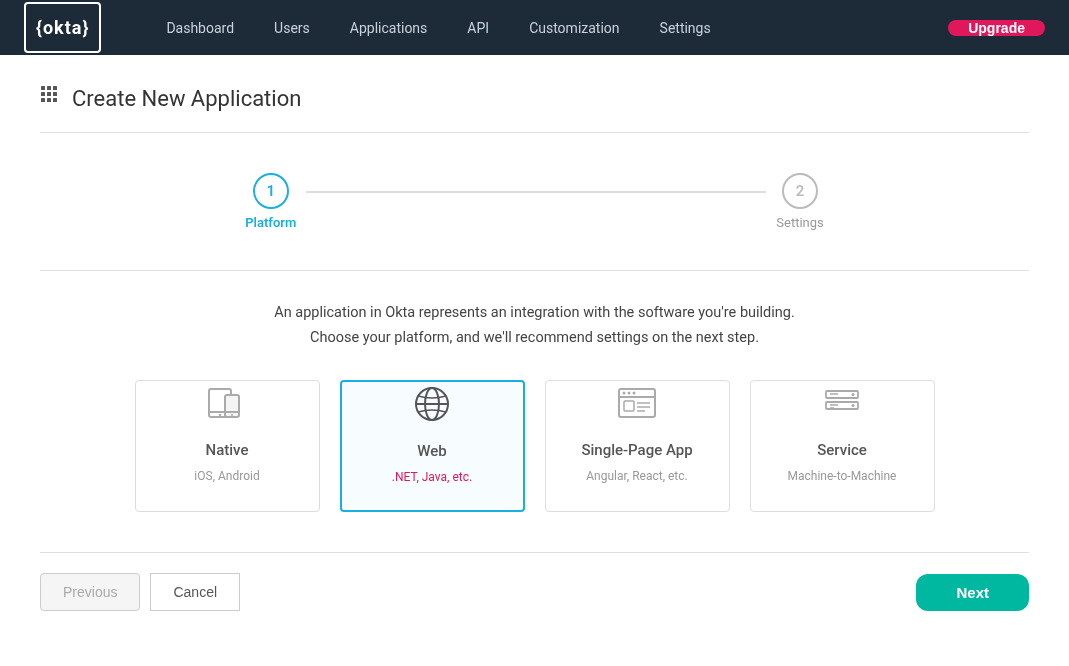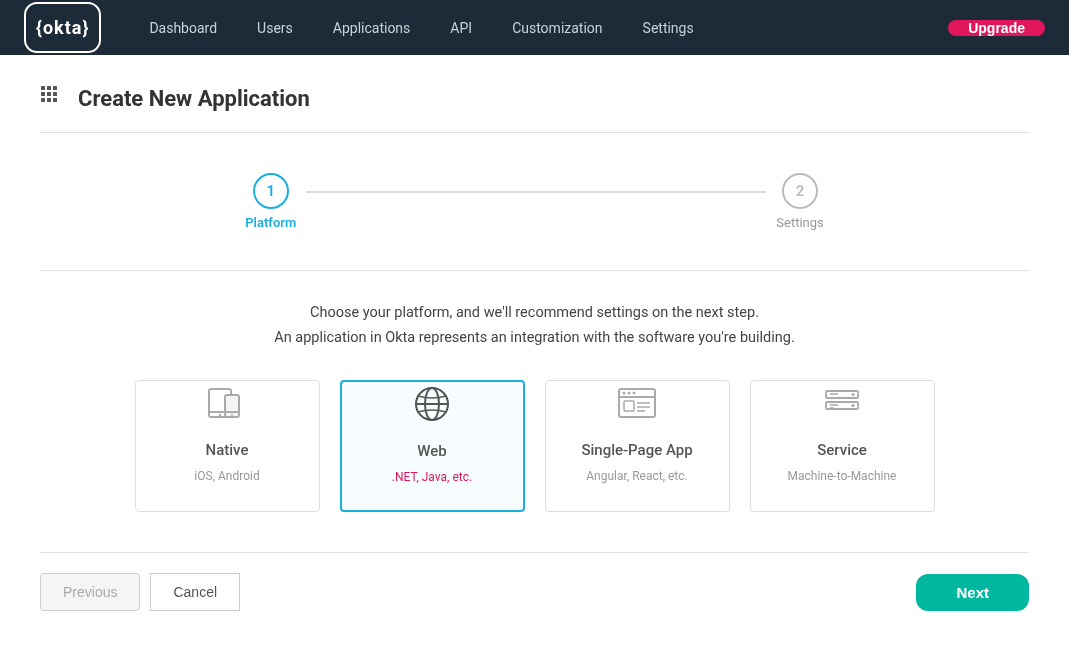--- a/index.html
+++ b/index.html
@@ -13,23 +13,23 @@
       padding: 0 24px;
       height: 55px;
       gap: 24px;
     }
     .navbar-logo {
       border: 2px solid #fff;
       color: #fff;
       font-size: 18px;
       font-weight: bold;
       padding: 13px 10px;
-      border-radius: 13px;
+      border-radius: 4px;
       letter-spacing: 1px;
-      margin-right: 16px;
+      margin-right: 33px;
     }
     .navbar-link {
       color: #c8d2dc;
       text-decoration: none;
       font-size: 14px;
       padding: 4px 8px;
       cursor: pointer;
     }
     .navbar-spacer { flex: 1; }
     .upgrade-btn {
@@ -53,23 +53,22 @@
     }
 
     .page-header {
       display: flex;
       align-items: center;
       gap: 10px;
       margin-bottom: 20px;
     }
     .page-title {
       font-size: 22px;
-      font-weight: 700;
+      font-weight: 400;
       color: #333;
-      margin-left: 6px;
     }
     .apps-icon {
       color: #555;
       font-size: 20px;
     }
 
     .divider {
       border: none;
       border-top: 1px solid #e0e0e0;
       margin-bottom: 30px;
@@ -274,22 +273,22 @@
     <div class="step-line"></div>
     <div class="step-container">
       <div class="step-circle inactive">2</div>
       <span class="step-label inactive">Settings</span>
     </div>
   </div>
 
   <hr class="divider">
 
   <div class="description">
+    <div>An application in Okta represents an integration with the software you're building.</div>
     <div>Choose your platform, and we'll recommend settings on the next step.</div>
-    <div>An application in Okta represents an integration with the software you're building.</div>
   </div>
 
   <div class="cards-row">
 
     <div class="platform-card">
       <span class="card-icon native-icon">
         <svg viewBox="0 0 44 44" fill="none">
 
           <rect x="4" y="8" width="22" height="28" rx="2" stroke="#aaa" stroke-width="2" fill="none"></rect>
           <line x1="4" y1="31" x2="26" y2="31" stroke="#aaa" stroke-width="2"></line>

